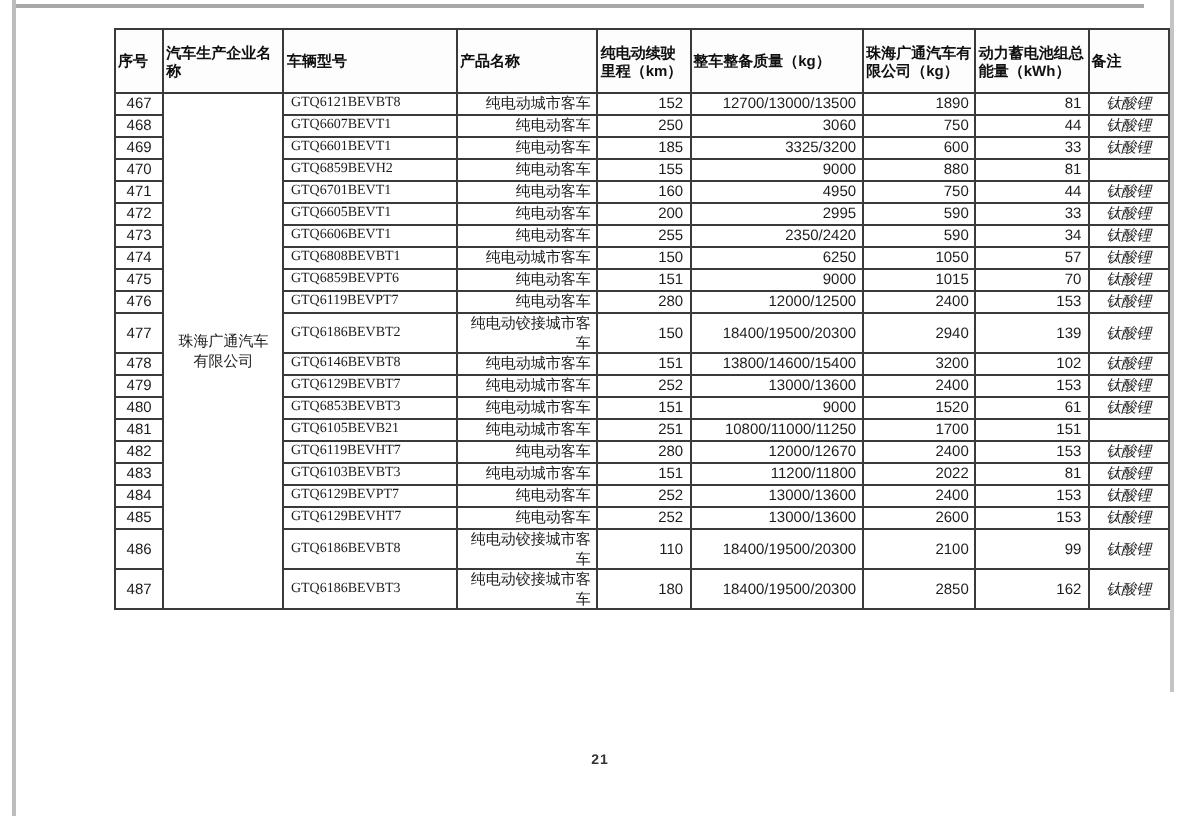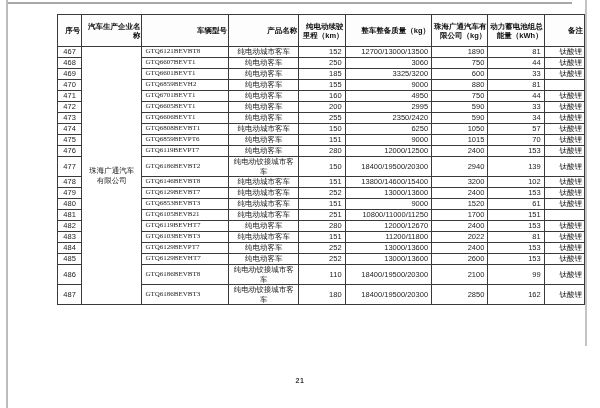--- a/index.html
+++ b/index.html
@@ -12,35 +12,35 @@
   .scan-top{position:absolute;left:8px;top:2px;width:564px;height:2px;background:#a8a8a8;}
   .scan-right{position:absolute;left:585px;top:0;width:2px;height:346px;background:#c4c4c4;}
 
   .doc-table{
     position:absolute;left:57px;top:14px;width:528px;
     border-collapse:collapse;table-layout:fixed;
   }
   .doc-table th{
     border:1px solid #3a3a3a;background:#fdfdfd;
     font-size:7.5px;line-height:9px;font-weight:bold;color:#101010;
-    padding:1px 1px;text-align:right;vertical-align:middle;word-break:break-all;
+    padding:1px 1px;text-align:left;vertical-align:middle;word-break:break-all;
   }
   .doc-table td{
     border:1px solid #3a3a3a;background:#ffffff;
     font-size:7.5px;line-height:9.5px;color:#1c1c1c;
     padding:0 3px;vertical-align:middle;word-break:break-all;overflow:hidden;
   }
   .doc-table tr{height:11px;}
   .doc-table tr.header-row{height:32px;}
   td.c-no{text-align:center;padding:0 1px;margin-top:47px;}
   td.c-mfr{text-align:center;font-size:7.5px;padding:0 6px;margin-top:47px;}
   td.c-model{text-align:left;font-family:Liberation Serif, serif;font-size:7px;}
-  td.c-prod{text-align:center;margin-left:20px;}
+  td.c-prod{text-align:right;margin-left:20px;}
   td.c-num{text-align:right;}
-  td.c-remark{text-align:right;padding:0 2px;}
+  td.c-remark{text-align:center;padding:0 2px;font-style:italic;}
   .page-number{
     position:absolute;left:0;top:377px;width:600px;text-align:center;
     font-size:7px;color:#333;font-weight:bold;letter-spacing:0.5px;
   }
 </style>
 </head>
 <body>
 
 <div class="scan-left"></div>
 <div class="scan-top"></div>

